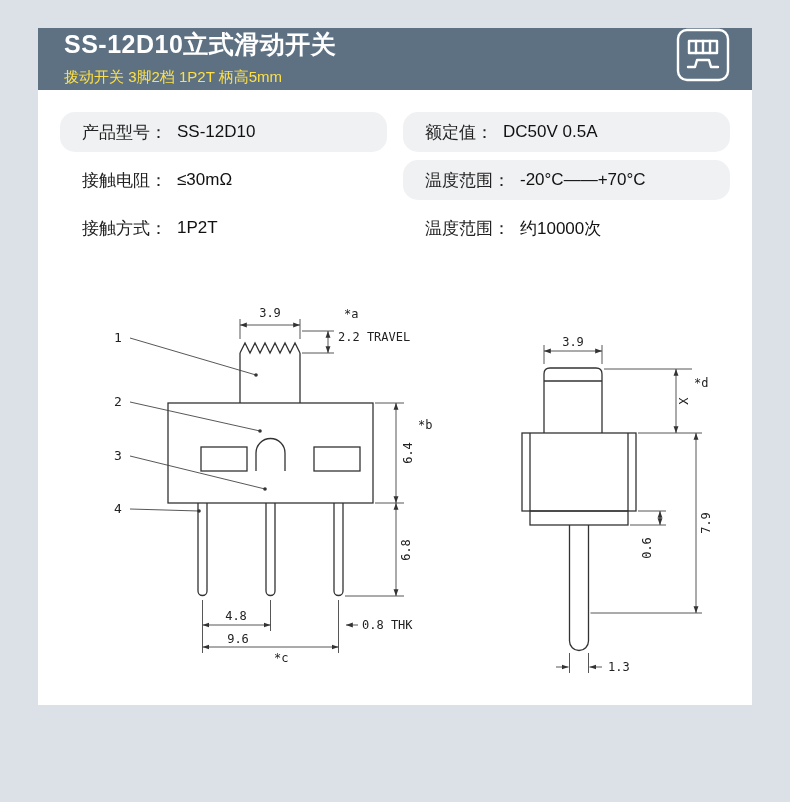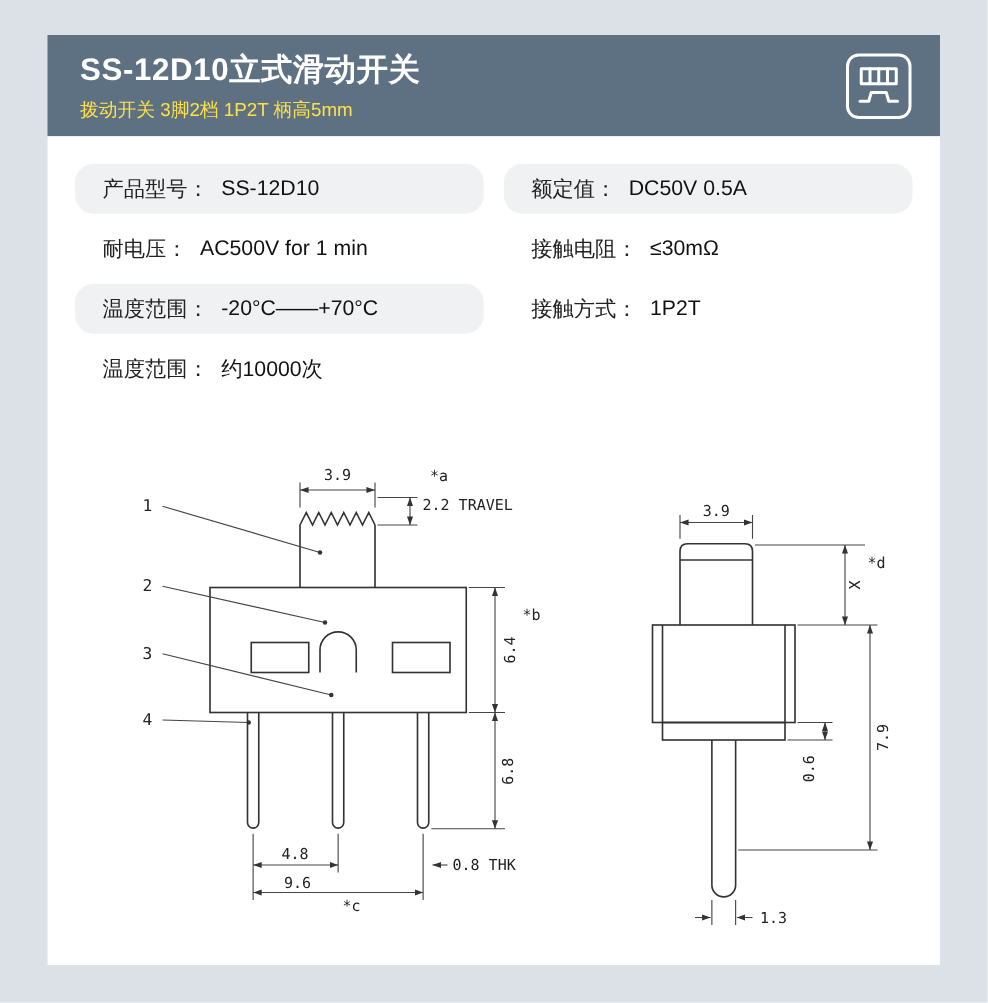--- a/index.html
+++ b/index.html
@@ -6,22 +6,22 @@
   html, body { margin: 0; padding: 0; }
   body {
     width: 790px; height: 802px;
     background: #dbe1e7;
     font-family: "Liberation Sans", "DejaVu Sans", sans-serif;
     overflow: hidden;
   }
   .card { margin: 28px 38px 0 38px; }
   .hero {
     background: #5d7183;
-    height: 81px;
-    display: flex; align-items: center; justify-content: space-between;
+    height: 62px;
+    display: flex; justify-content: space-between;
     padding: 0 22px 0 26px;
   }
   .hero-title {
     color: #ffffff; font-size: 25px; font-weight: bold;
     margin: 0 0 7px 0; letter-spacing: 0.5px;
   }
   .hero-sub { color: #fde047; font-size: 15px; margin: 0; }
   .hero-icon svg { display: block; }
   .content { background: #ffffff; padding: 22px 22px 14px 22px; }
   .specs {
@@ -70,24 +70,20 @@
   <div class="content">
 
     <section class="specs">
       <div class="spec-cell shade">
         <span class="spec-label">产品型号：</span>
         <span class="spec-value">SS-12D10</span>
       </div>
       <div class="spec-cell shade">
         <span class="spec-label">额定值：</span>
         <span class="spec-value">DC50V 0.5A</span>
-      </div>
-      <div class="spec-cell">
-        <span class="spec-label">耐电压：</span>
-        <span class="spec-value">AC500V for 1 min</span>
       </div>
       <div class="spec-cell">
         <span class="spec-label">接触电阻：</span>
         <span class="spec-value">≤30mΩ</span>
       </div>
       <div class="spec-cell shade">
         <span class="spec-label">温度范围：</span>
         <span class="spec-value">-20°C——+70°C</span>
       </div>
       <div class="spec-cell">

